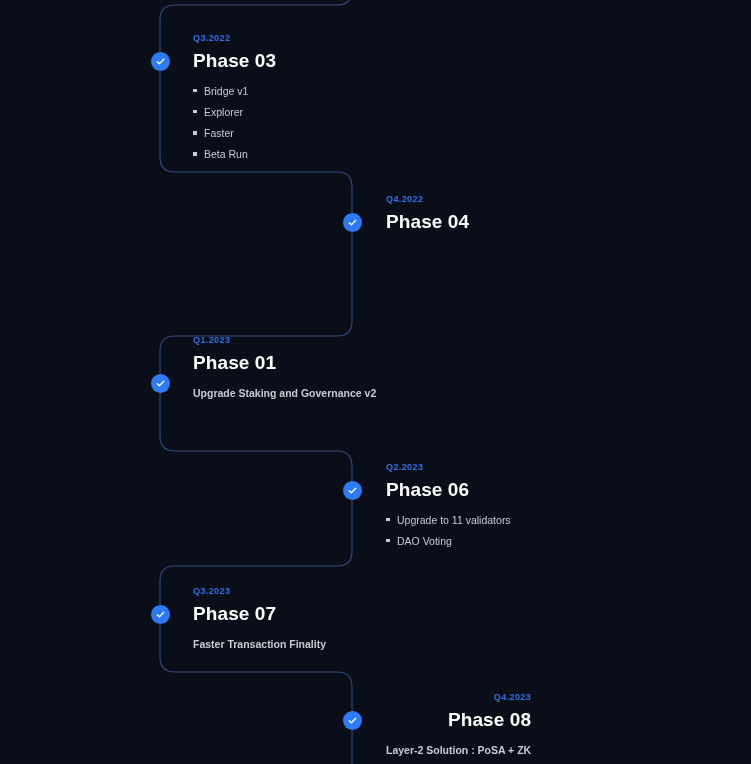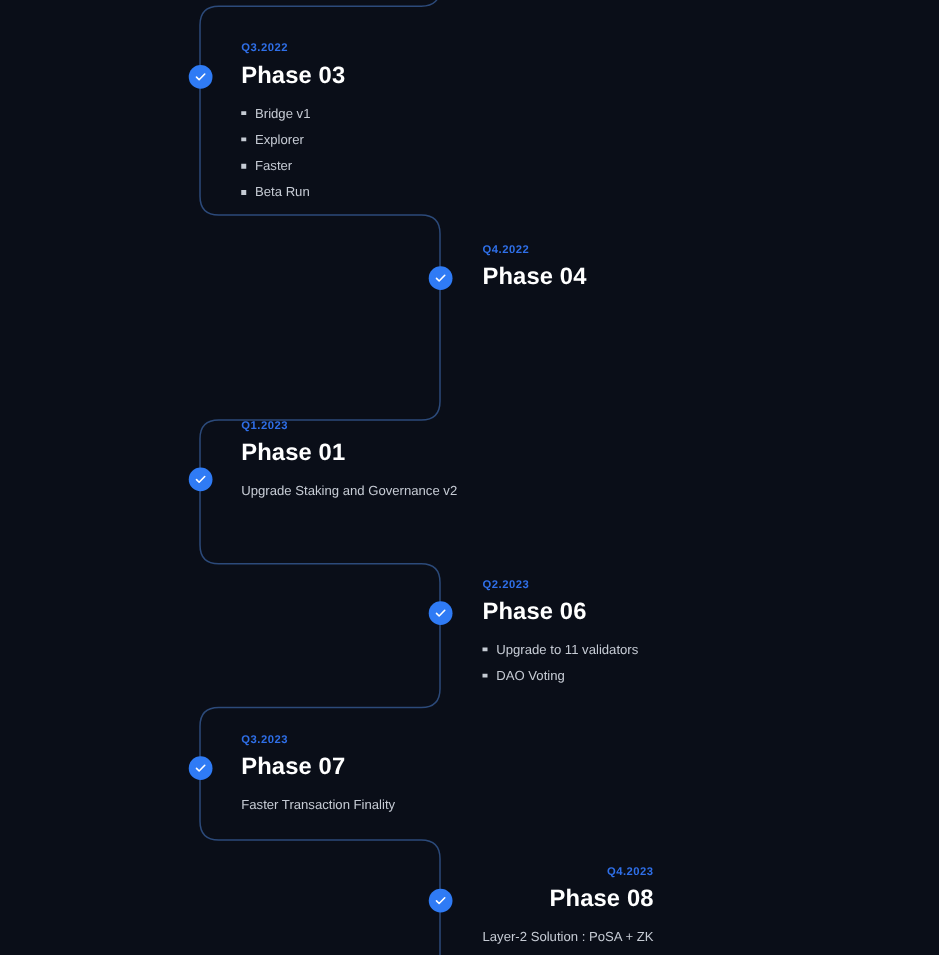--- a/index.html
+++ b/index.html
@@ -68,20 +68,21 @@
     content: "";
     position: absolute;
     left: 0;
     top: 5px;
     width: 3.5px;
     height: 3.5px;
     background: #c6cbd4;
   }
   .phase-items li.plain {
     padding-left: 0;
+    font-weight: bold;
   }
   .phase-items li.sub {
     padding-left: 18px;
     margin-bottom: 6px;
     color: #c6cbd4;
   }
   .phase-items li.sub::before {
     content: "–";
     position: absolute;
     left: 7px;

